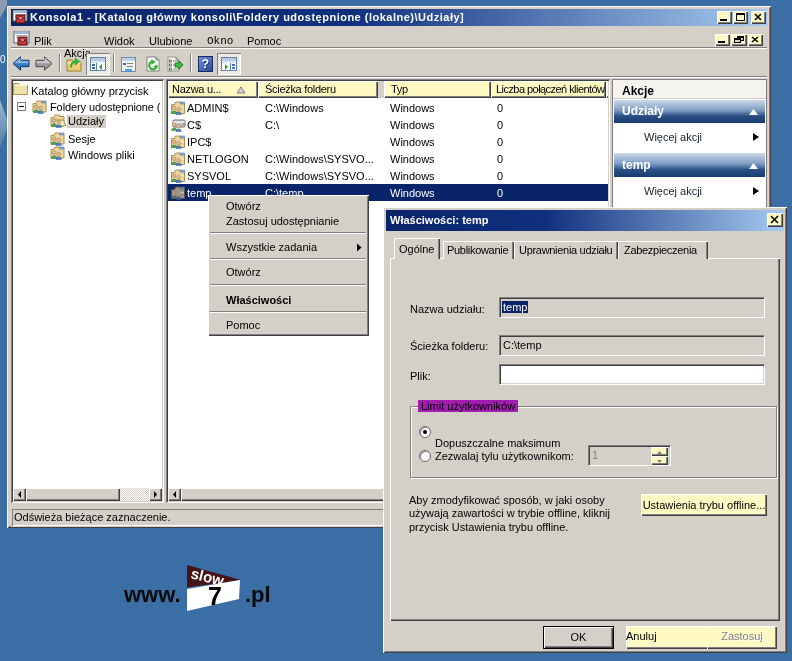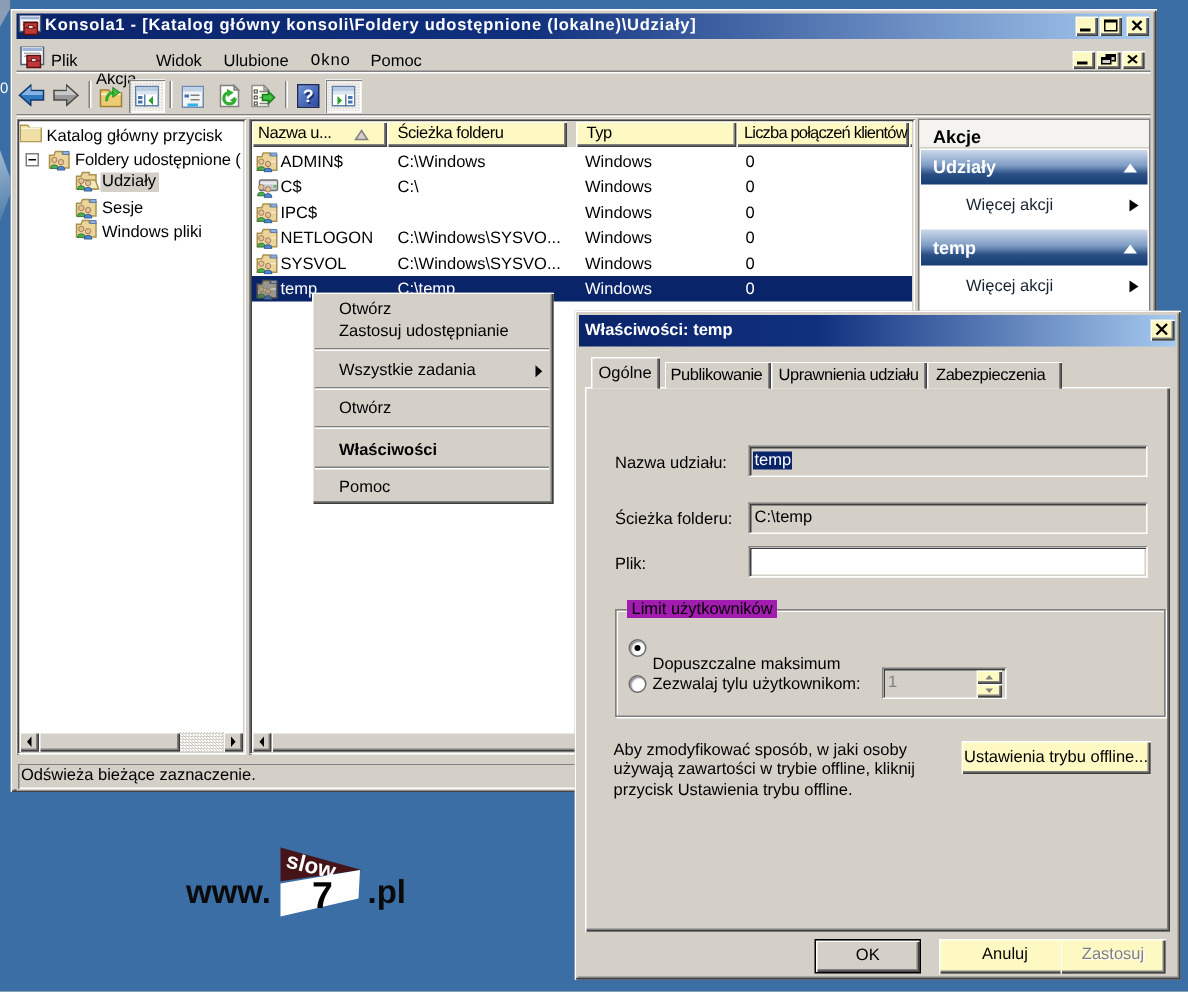--- a/index.html
+++ b/index.html
@@ -433,21 +433,21 @@
     <div class="abs btn" style="left:62px;top:10px;width:17px;height:9px;"><svg width="17" height="9">
           <path d="M8.5 6 L11 3 L6 3 Z" fill="#808080"></path>
         </svg></div>
   </div>
 
   <div class="abs btn" style="left:258px;top:287px;width:126px;height:22px;text-align:center;line-height:22px;">Ustawienia trybu offline...</div>
   <div class="abs" style="left:26px;top:287px;width:232px;line-height:13.4px;">Aby zmodyfikować sposób, w jaki osoby używają zawartości w trybie offline, kliknij przycisk Ustawienia trybu offline.</div>
 
   <div class="abs" style="left:160px;top:419px;width:71px;height:23px;border:1px solid #000;background:#D4D0C8;
      box-shadow: inset 1px 1px 0 #FFFFFF, inset -1px -1px 0 #404040, inset -2px -2px 0 #808080;text-align:center;line-height:21px;">OK</div>
-  <div class="abs btn" style="left:243px;top:419px;width:88px;height:23px;text-align:center;line-height:21px;">Anuluj</div>
+  <div class="abs btn" style="left:243px;top:419px;width:88px;height:23px;line-height:21px;">Anuluj</div>
   <div class="abs btn" style="left:324px;top:419px;width:70px;height:23px;text-align:center;line-height:21px;color:#808080;text-shadow:1px 1px 0 #fff;">Zastosuj</div>
 </div>
 
 <div class="abs" id="logo" style="left:104px;top:560px;width:180px;height:60px;">
   <div class="abs" style="left:20px;top:22px;font-weight:bold;font-size:22px;color:#0a0a0a;">www.</div>
   <svg class="abs" style="left:82px;top:2px;" width="60" height="55" viewBox="0 0 60 55">
     <polygon points="1,3 55,18 1,25.5" fill="#451418"></polygon>
     <polygon points="1,27 54,18 53,37 1,49" fill="#fff"></polygon>
     <text x="4" y="16" font-family="Liberation Sans, sans-serif" font-size="15" font-weight="bold" fill="#fff" transform="rotate(14 4 16)">slow</text>
     <text x="22" y="43" font-family="Liberation Sans, sans-serif" font-size="25" font-weight="bold" fill="#000">7</text>

